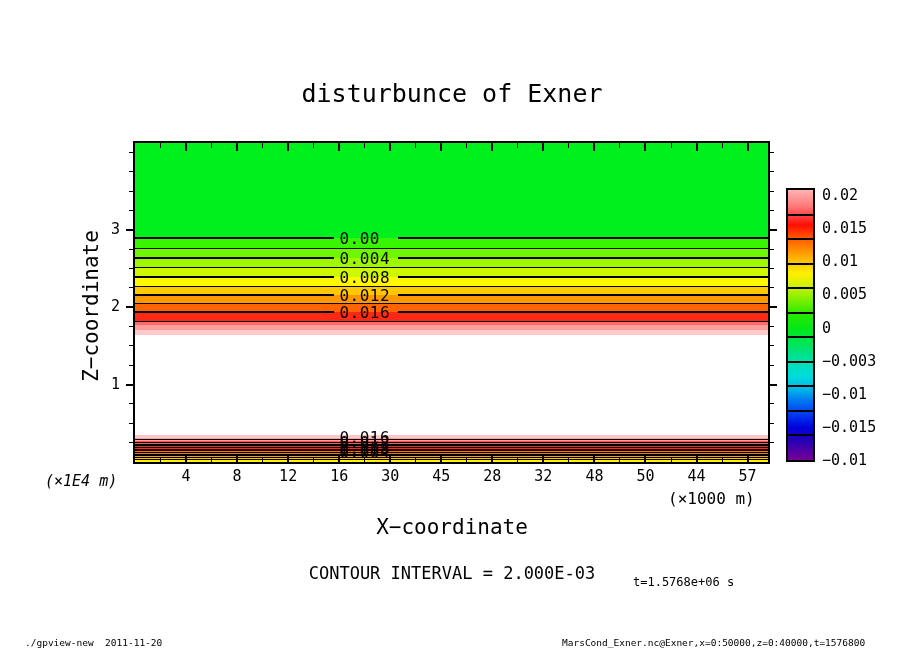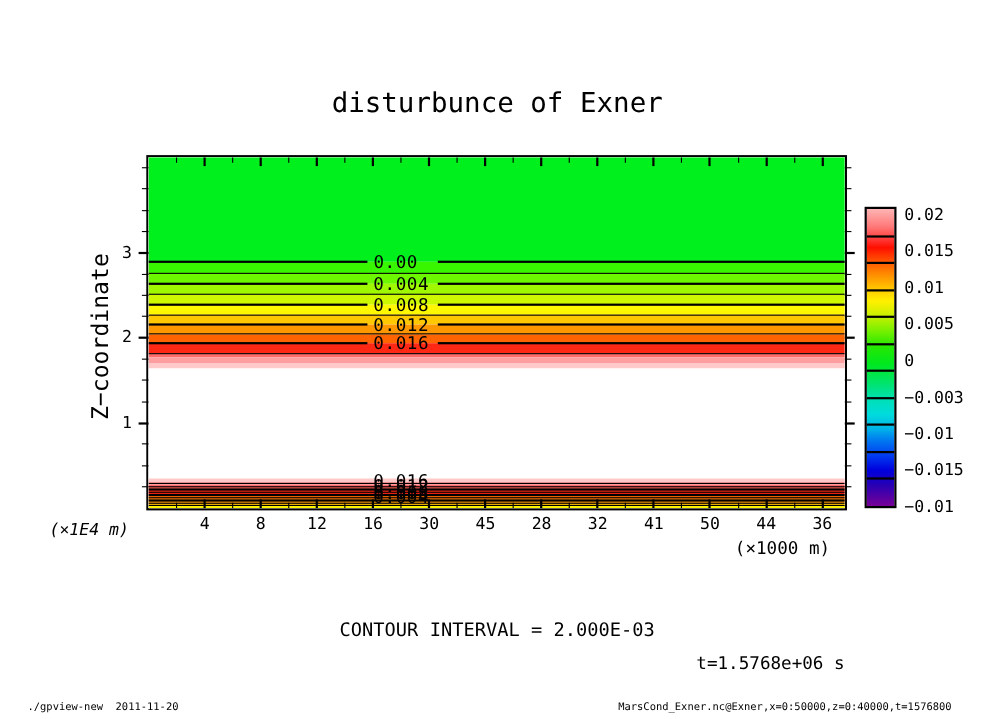--- a/index.html
+++ b/index.html
@@ -7,21 +7,21 @@
        font-family:"DejaVu Sans Mono",monospace;color:#000;}
   .t{position:absolute;white-space:pre;}
   #title{top:79px;left:0;width:904px;text-align:center;font-size:25px;}
   #plot-frame{position:absolute;left:133px;top:141px;width:633px;height:319px;border:2px solid #000;}
   #plot-inner{position:relative;width:633px;height:319px;overflow:hidden;background:#fff;}
   #ylabel{left:-9px;top:294px;width:200px;text-align:center;font-size:21px;transform:rotate(-90deg);}
   #xlabel{top:515px;left:0;width:904px;text-align:center;font-size:21px;}
   #yunit{left:45px;top:472px;font-size:15px;font-style:italic;}
   #xunit{left:668px;top:489px;font-size:16px;}
   #contour-interval{top:563px;left:0;width:904px;text-align:center;font-size:17px;}
-  #time-label{left:633px;top:593px;font-size:16px;}
+  #time-label{left:633px;top:575px;font-size:12px;}
   #footer-left{left:25px;top:637px;font-size:9.5px;}
   #footer-right{left:562px;top:637px;font-size:9.5px;text-align:right;}
   #cbar{position:absolute;left:786px;top:188px;width:25px;height:270px;border:2px solid #000;}
 </style>
 </head>
 <body>
 
 <div id="fig">
   <div id="title" class="t">disturbunce of Exner</div>
 
@@ -127,20 +127,21 @@
         <div style="position: absolute; left: 484.46px; top: 0px; width: 1px; height: 5px; background: rgb(0, 0, 0); z-index: 4;"></div>
         <div style="position: absolute; left: 484.46px; bottom: 0px; width: 1px; height: 5px; background: rgb(0, 0, 0); z-index: 4;"></div>
         <div style="position: absolute; left: 535.508px; top: 0px; width: 1px; height: 5px; background: rgb(0, 0, 0); z-index: 4;"></div>
         <div style="position: absolute; left: 535.508px; bottom: 0px; width: 1px; height: 5px; background: rgb(0, 0, 0); z-index: 4;"></div>
         <div style="position: absolute; left: 586.556px; top: 0px; width: 1px; height: 5px; background: rgb(0, 0, 0); z-index: 4;"></div>
         <div style="position: absolute; left: 586.556px; bottom: 0px; width: 1px; height: 5px; background: rgb(0, 0, 0); z-index: 4;"></div>
       </div>
   </div>
 
   <div id="ylabel" class="t">Z−coordinate</div>
+  <div id="xlabel" class="t">X−coordinate</div>
   <div id="yunit" class="t">(×1E4 m)</div>
   <div id="xunit" class="t">(×1000 m)</div>
 
   <div id="cbar" style="background: linear-gradient(rgb(255, 180, 180) 0%, rgb(255, 120, 120) 6%, rgb(255, 60, 60) 10%, rgb(255, 15, 0) 13%, rgb(255, 90, 0) 18%, rgb(255, 140, 0) 22%, rgb(255, 200, 0) 27%, rgb(255, 240, 0) 31%, rgb(200, 240, 0) 36%, rgb(120, 240, 0) 41%, rgb(40, 232, 0) 46%, rgb(0, 232, 30) 52%, rgb(0, 228, 100) 58%, rgb(0, 224, 180) 64%, rgb(0, 220, 220) 69%, rgb(0, 180, 232) 74%, rgb(0, 120, 240) 78%, rgb(0, 60, 240) 83%, rgb(0, 0, 220) 88%, rgb(40, 0, 180) 93%, rgb(120, 0, 150) 100%);">
       <div style="position: absolute; left: 0px; right: 0px; top: 23.5455px; height: 2px; background: rgb(0, 0, 0);"></div>
       <div style="position: absolute; left: 0px; right: 0px; top: 48.0909px; height: 2px; background: rgb(0, 0, 0);"></div>
       <div style="position: absolute; left: 0px; right: 0px; top: 72.6364px; height: 2px; background: rgb(0, 0, 0);"></div>
       <div style="position: absolute; left: 0px; right: 0px; top: 97.1818px; height: 2px; background: rgb(0, 0, 0);"></div>
       <div style="position: absolute; left: 0px; right: 0px; top: 121.727px; height: 2px; background: rgb(0, 0, 0);"></div>
       <div style="position: absolute; left: 0px; right: 0px; top: 146.273px; height: 2px; background: rgb(0, 0, 0);"></div>
@@ -155,24 +156,24 @@
   <div id="footer-left" class="t">./gpview-new  2011-11-20</div>
   <div id="footer-right" class="t">MarsCond_Exner.nc@Exner,x=0:50000,z=0:40000,t=1576800</div>
 <div style="position: absolute; left: 186.048px; top: 467px; transform: translateX(-50%); font: 15px &quot;DejaVu Sans Mono&quot;, monospace;">4</div>
     <div style="position: absolute; left: 237.097px; top: 467px; transform: translateX(-50%); font: 15px &quot;DejaVu Sans Mono&quot;, monospace;">8</div>
     <div style="position: absolute; left: 288.145px; top: 467px; transform: translateX(-50%); font: 15px &quot;DejaVu Sans Mono&quot;, monospace;">12</div>
     <div style="position: absolute; left: 339.194px; top: 467px; transform: translateX(-50%); font: 15px &quot;DejaVu Sans Mono&quot;, monospace;">16</div>
     <div style="position: absolute; left: 390.242px; top: 467px; transform: translateX(-50%); font: 15px &quot;DejaVu Sans Mono&quot;, monospace;">30</div>
     <div style="position: absolute; left: 441.29px; top: 467px; transform: translateX(-50%); font: 15px &quot;DejaVu Sans Mono&quot;, monospace;">45</div>
     <div style="position: absolute; left: 492.339px; top: 467px; transform: translateX(-50%); font: 15px &quot;DejaVu Sans Mono&quot;, monospace;">28</div>
     <div style="position: absolute; left: 543.387px; top: 467px; transform: translateX(-50%); font: 15px &quot;DejaVu Sans Mono&quot;, monospace;">32</div>
-    <div style="position: absolute; left: 594.435px; top: 467px; transform: translateX(-50%); font: 15px &quot;DejaVu Sans Mono&quot;, monospace;">41</div>
+    <div style="position: absolute; left: 594.435px; top: 467px; transform: translateX(-50%); font: 15px &quot;DejaVu Sans Mono&quot;, monospace;">48</div>
     <div style="position: absolute; left: 645.484px; top: 467px; transform: translateX(-50%); font: 15px &quot;DejaVu Sans Mono&quot;, monospace;">50</div>
     <div style="position: absolute; left: 696.532px; top: 467px; transform: translateX(-50%); font: 15px &quot;DejaVu Sans Mono&quot;, monospace;">44</div>
-    <div style="position: absolute; left: 747.581px; top: 467px; transform: translateX(-50%); font: 15px &quot;DejaVu Sans Mono&quot;, monospace;">36</div>
+    <div style="position: absolute; left: 747.581px; top: 467px; transform: translateX(-50%); font: 15px &quot;DejaVu Sans Mono&quot;, monospace;">57</div>
     <div style="position: absolute; left: 126px; top: 383.573px; width: 9px; height: 2px; background: rgb(0, 0, 0);"></div>
     <div style="position: absolute; left: 768px; top: 383.573px; width: 9px; height: 2px; background: rgb(0, 0, 0);"></div>
     <div style="position: absolute; left: 96px; top: 384.573px; width: 24px; text-align: right; transform: translateY(-55%); font: 15px &quot;DejaVu Sans Mono&quot;, monospace;">1</div>
     <div style="position: absolute; left: 126px; top: 306.146px; width: 9px; height: 2px; background: rgb(0, 0, 0);"></div>
     <div style="position: absolute; left: 768px; top: 306.146px; width: 9px; height: 2px; background: rgb(0, 0, 0);"></div>
     <div style="position: absolute; left: 96px; top: 307.146px; width: 24px; text-align: right; transform: translateY(-55%); font: 15px &quot;DejaVu Sans Mono&quot;, monospace;">2</div>
     <div style="position: absolute; left: 126px; top: 228.718px; width: 9px; height: 2px; background: rgb(0, 0, 0);"></div>
     <div style="position: absolute; left: 768px; top: 228.718px; width: 9px; height: 2px; background: rgb(0, 0, 0);"></div>
     <div style="position: absolute; left: 96px; top: 229.718px; width: 24px; text-align: right; transform: translateY(-55%); font: 15px &quot;DejaVu Sans Mono&quot;, monospace;">3</div>
     <div style="position: absolute; left: 129px; top: 442.143px; width: 6px; height: 1px; background: rgb(0, 0, 0);"></div>

